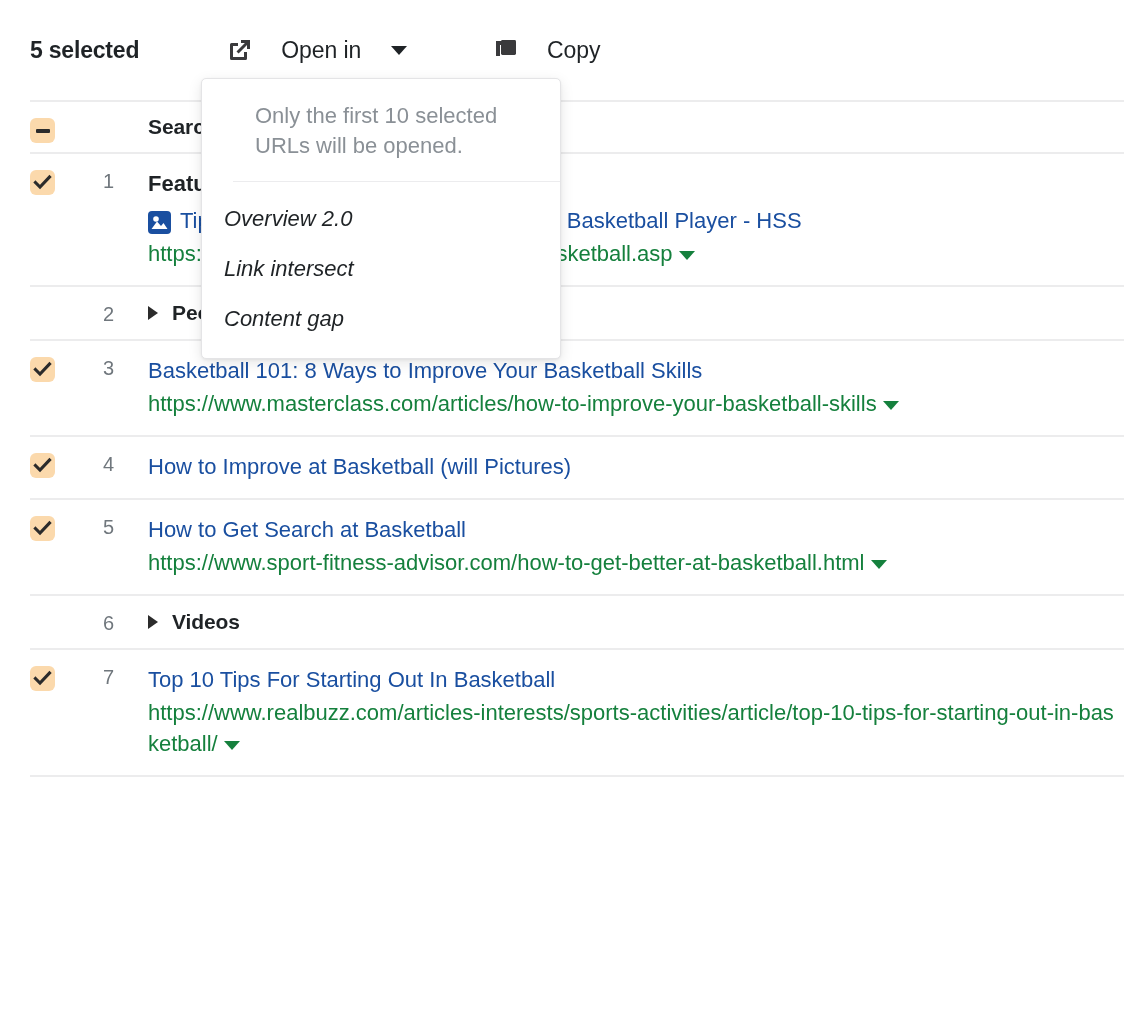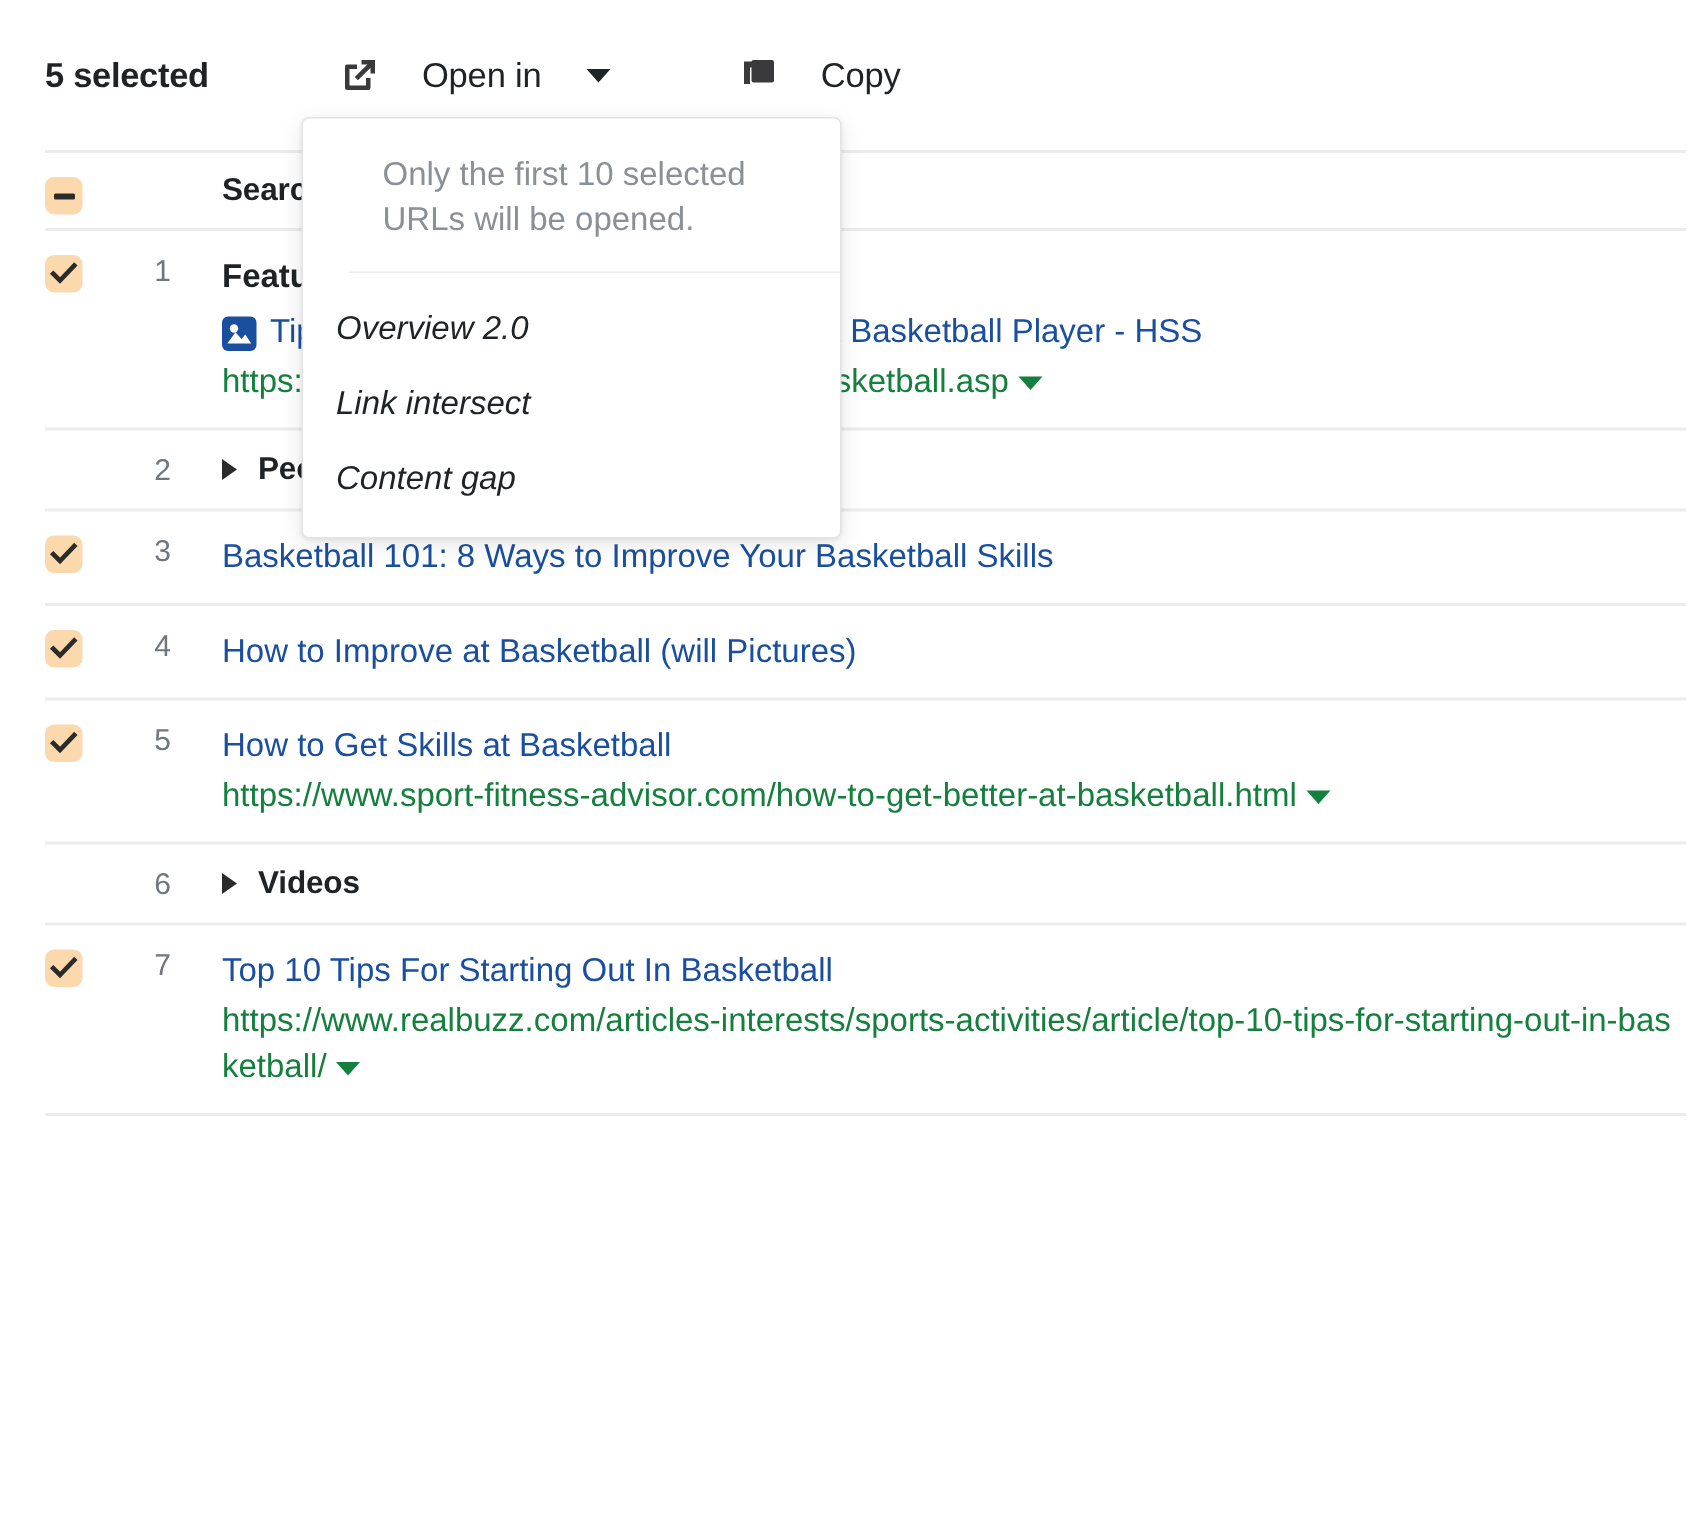--- a/index.html
+++ b/index.html
@@ -321,20 +321,23 @@
     <div class="col-check">
       <div class="cbx">
         <svg width="19" height="19" viewBox="0 0 19 19">
           <path d="M2.5 9.5 L7 14 L16.5 4" stroke="#2b2b2b" stroke-width="3.1" fill="none" stroke-linecap="square"></path>
         </svg>
       </div>
     </div>
     <div class="col-pos">3</div>
     <div class="col-body">
       <a class="res-link">Basketball 101: 8 Ways to Improve Your Basketball Skills</a>
+      <div class="res-url-wrap">
+        <span class="res-url">https://www.masterclass.com/articles/how-to-improve-your-basketball-skills</span><span class="caret-green"></span>
+      </div>
     </div>
   </div>
 
   <div class="row">
     <div class="col-check">
       <div class="cbx">
         <svg width="19" height="19" viewBox="0 0 19 19">
           <path d="M2.5 9.5 L7 14 L16.5 4" stroke="#2b2b2b" stroke-width="3.1" fill="none" stroke-linecap="square"></path>
         </svg>
       </div>
@@ -348,21 +351,21 @@
   <div class="row">
     <div class="col-check">
       <div class="cbx">
         <svg width="19" height="19" viewBox="0 0 19 19">
           <path d="M2.5 9.5 L7 14 L16.5 4" stroke="#2b2b2b" stroke-width="3.1" fill="none" stroke-linecap="square"></path>
         </svg>
       </div>
     </div>
     <div class="col-pos">5</div>
     <div class="col-body">
-      <a class="res-link">How to Get Skills at Basketball</a>
+      <a class="res-link">How to Get Search at Basketball</a>
       <div class="res-url-wrap">
         <span class="res-url">https://www.sport-fitness-advisor.com/how-to-get-better-at-basketball.html</span><span class="caret-green"></span>
       </div>
     </div>
   </div>
 
   <div class="row feature-row">
     <div class="col-check"></div>
     <div class="col-pos">6</div>
     <div class="col-body">

